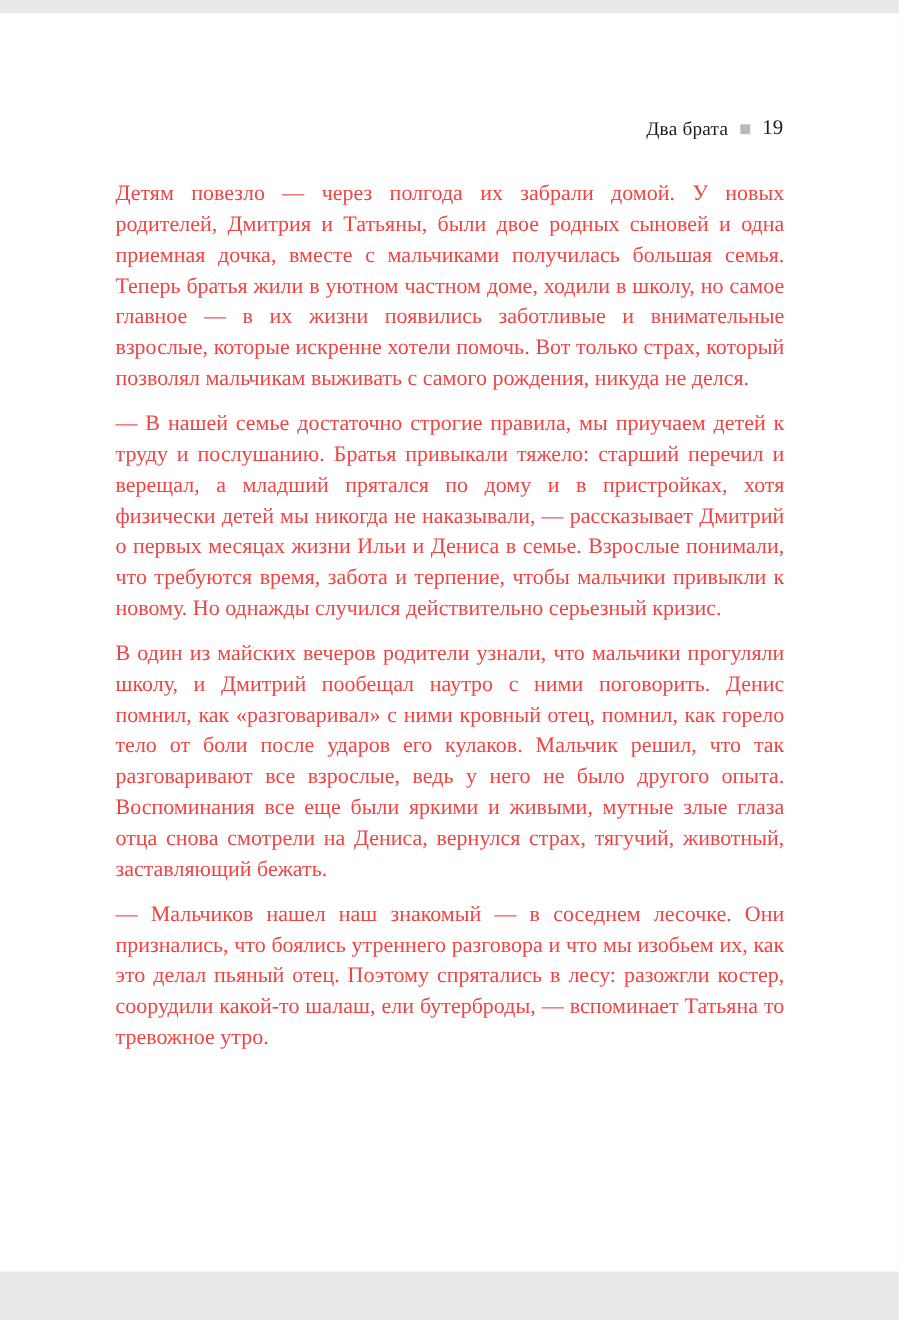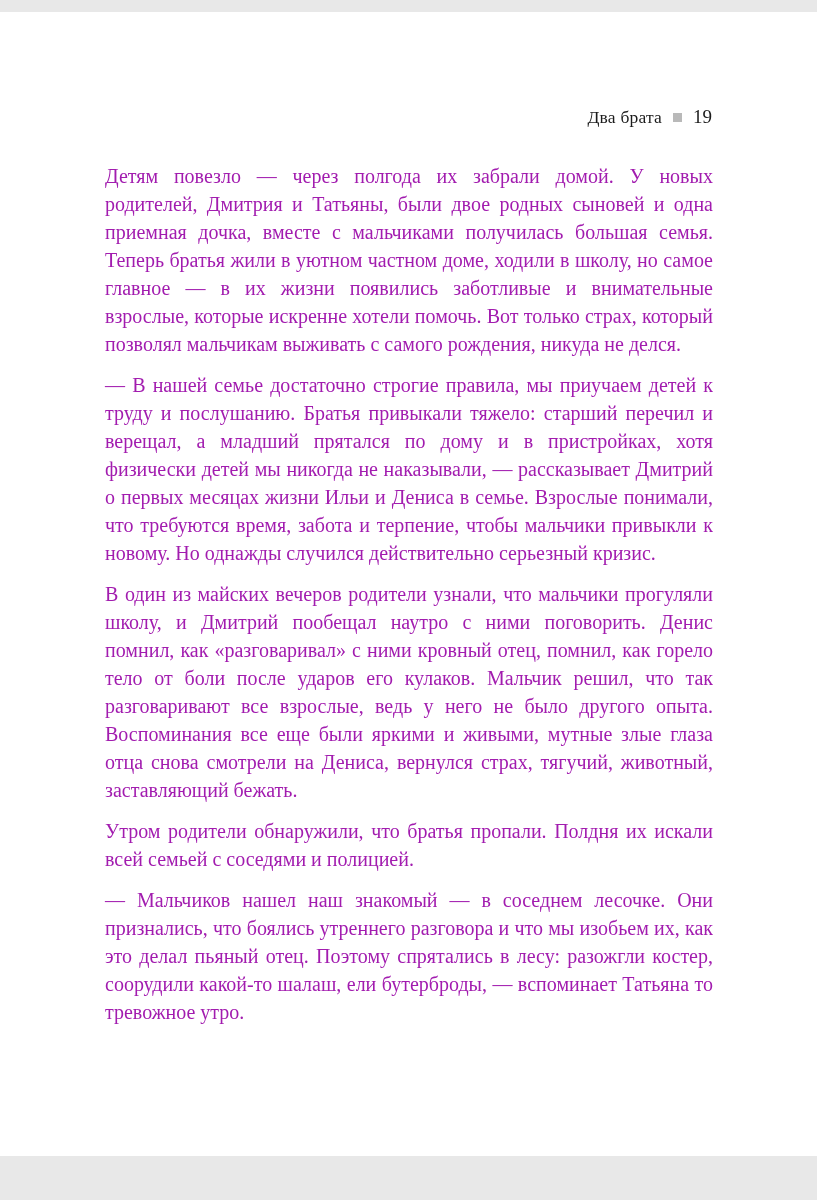--- a/index.html
+++ b/index.html
@@ -41,21 +41,21 @@
     font-weight: 400;
     font-size: 19px;
   }
   .body-text {
     position: absolute;
     top: 150px;
     left: 105px;
     width: 608px;
     font-size: 20px;
     line-height: 28px;
-    color: #a21caf;
+    color: #ef4444;
     text-align: justify;
   }
   .body-text p.para {
     margin: 0;
   }
   .body-text p.para + p.para {
     margin-top: 13px;
   }
   .body-text .italic {
   }
@@ -68,17 +68,16 @@
   <div class="running-header">
     <span class="title">Два брата</span>
     <span class="sep-square" style="background: rgb(185, 185, 185);"></span>
     <span class="pagenum">19</span>
   </div>
 
   <div class="body-text">
       <p class="para"><span>Детям повезло — через полгода их забрали домой. У новых родителей, Дмитрия и Татьяны, были двое родных сыновей и одна приемная дочка, вместе с мальчиками получилась большая семья. Теперь братья жили в уютном частном доме, ходили в школу, но самое главное — в их жизни появились заботливые и внимательные взрослые, которые искренне хотели помочь. Вот только страх, который позволял мальчикам выживать с самого рождения, никуда не делся.</span></p>
       <p class="para"><span class="italic">— В нашей семье достаточно строгие правила, мы приучаем детей к труду и послушанию. Братья привыкали тяжело: старший перечил и верещал, а младший прятался по дому и в пристройках, хотя физически детей мы никогда не наказывали, — </span><span>рассказывает Дмитрий о первых месяцах жизни Ильи и Дениса в семье. Взрослые понимали, что требуются время, забота и терпение, чтобы мальчики привыкли к новому. Но однажды случился действительно серьезный кризис.</span></p>
       <p class="para"><span>В один из майских вечеров родители узнали, что мальчики прогуляли школу, и Дмитрий пообещал наутро с ними поговорить. Денис помнил, как «разговаривал» с ними кровный отец, помнил, как горело тело от боли после ударов его кулаков. Мальчик решил, что так разговаривают все взрослые, ведь у него не было другого опыта. Воспоминания все еще были яркими и живыми, мутные злые глаза отца снова смотрели на Дениса, вернулся страх, тягучий, животный, заставляющий бежать.</span></p>
-      <p class="para"><span>Утром родители обнаружили, что братья пропали. Полдня их искали всей семьей с соседями и полицией.</span></p>
       <p class="para"><span class="italic">— Мальчиков нашел наш знакомый — в соседнем лесочке. Они признались, что боялись утреннего разговора и что мы изобьем их, как это делал пьяный отец. Поэтому спрятались в лесу: разожгли костер, соорудили какой-то шалаш, ели бутерброды, — </span><span>вспоминает Татьяна то тревожное утро.</span></p>
     </div>
 
 </div>
 
 </body></html>

